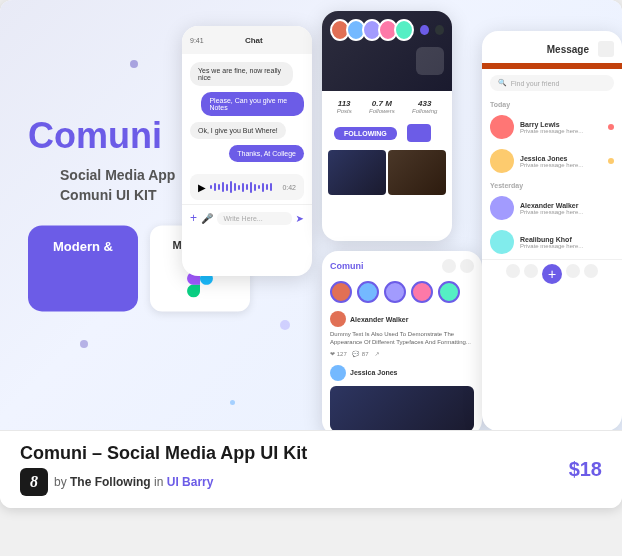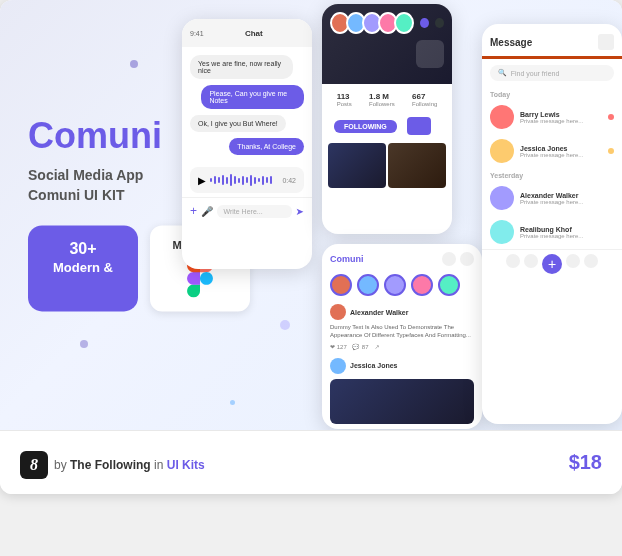--- a/index.html
+++ b/index.html
@@ -54,20 +54,21 @@
       font-weight: 800;
       color: #6c5ce7;
       line-height: 1;
     }
 
     .brand-subtitle {
       font-size: 14px;
       font-weight: 600;
       color: #555;
       line-height: 1.4;
+      margin-left: 32px;
     }
 
     .badge-row {
       display: flex;
       gap: 12px;
       margin-top: 8px;
     }
 
     .screens-badge {
       background: #6c5ce7;
@@ -101,21 +102,21 @@
 
     .figma-icon {
       width: 32px;
       height: 38px;
     }
 
     
     .phones-area {
       position: absolute;
       right: 0;
-      top: 4px;
+      top: 11px;
       width: 440px;
       height: 324px;
     }
 
     
     .phone1 {
       position: absolute;
       left: 0;
       top: 15px;
       width: 130px;
@@ -206,20 +207,22 @@
     }
 
     .profile-stats {
       display: flex;
       justify-content: space-around;
       padding: 8px 6px;
       font-size: 7px;
     }
 
     .stat-item {
+      text-align: center;
+      font-style: italic;
     }
 
     .stat-num {
       font-weight: 700;
       font-size: 8px;
       color: #333;
     }
 
     .stat-label {
       color: #888;
@@ -347,23 +350,24 @@
       height: 400px;
       background: #fff;
       border-radius: 16px;
       box-shadow: 0 4px 20px rgba(0,0,0,0.15);
       overflow: hidden;
     }
 
     .msg-header {
       padding: 10px 8px 6px;
       display: flex;
-      justify-content: space-between;
-      align-items: center;
-      border-bottom: 3px solid #c2410c;
+      justify-content: flex-end;
+      align-items: center;
+      border-bottom: 6px solid #c2410c;
+      gap: 9px;
     }
 
     .msg-title {
       font-size: 10px;
       font-weight: 700;
       color: #333;
     }
 
     .search-bar {
       margin: 6px 8px;
@@ -504,21 +508,20 @@
     <div class="dot" style="width:10px;height:10px;left:280px;top:320px;opacity:0.4;background:#a29bfe;"></div>
 
     <div class="left-content">
       <div class="brand-title">Comuni</div>
       <div class="brand-subtitle">
         <span>Social Media App</span><br>
         <span>Comuni UI KIT</span>
       </div>
       <div class="badge-row">
         <div class="screens-badge">
-          <span style="font-size:16px;display:block;">30+</span>
           <span>Modern &amp;</span><br>
         </div>
         <div class="made-with-box">
           <span class="made-with-label">Made With</span>
 
           <svg class="figma-icon" viewBox="0 0 38 56" fill="none" xmlns="http://www.w3.org/2000/svg">
             <path d="M9.5 56C14.7467 56 19 51.7467 19 46.5V37H9.5C4.25329 37 0 41.2533 0 46.5C0 51.7467 4.25329 56 9.5 56Z" fill="#0ACF83"></path>
             <path d="M0 28C0 22.7533 4.25329 18.5 9.5 18.5H19V37.5H9.5C4.25329 37.5 0 33.2467 0 28Z" fill="#A259FF"></path>
             <path d="M0 9.5C0 4.25329 4.25329 0 9.5 0H19V19H9.5C4.25329 19 0 14.7467 0 9.5Z" fill="#F24E1E"></path>
             <path d="M19 0H28.5C33.7467 0 38 4.25329 38 9.5C38 14.7467 33.7467 19 28.5 19H19V0Z" fill="#FF7262"></path>
@@ -586,25 +589,25 @@
           <div style="display:flex;justify-content:flex-end;gap:6px;padding:2px 8px;">
             <div style="width:28px;height:28px;background:rgba(255,255,255,0.15);border-radius:6px;"></div>
           </div>
         </div>
         <div class="profile-stats">
           <div class="stat-item">
             <div class="stat-num">113</div>
             <div class="stat-label">Posts</div>
           </div>
           <div class="stat-item">
-            <div class="stat-num">1.8 M</div>
+            <div class="stat-num">0.7 M</div>
             <div class="stat-label">Followers</div>
           </div>
           <div class="stat-item">
-            <div class="stat-num">667</div>
+            <div class="stat-num">433</div>
             <div class="stat-label">Following</div>
           </div>
         </div>
         <div style="display:flex;align-items:center;gap:4px;padding:2px 6px;">
           <div class="follow-btn">FOLLOWING</div>
           <div style="width:24px;height:18px;background:#6c5ce7;border-radius:4px;"></div>
         </div>
         <div class="photo-grid">
           <div class="photo-cell" style="background:linear-gradient(135deg,#2d3561,#1a1a2e);"></div>
           <div class="photo-cell" style="background:linear-gradient(135deg,#4a3728,#2d1b0e);"></div>
@@ -700,28 +703,29 @@
           <div style="width:14px;height:14px;border-radius:50%;background:#f0f0f0;"></div>
           <div style="width:14px;height:14px;border-radius:50%;background:#f0f0f0;"></div>
         </div>
       </div>
 
     </div>
   </div>
 
   <div class="bottom-bar">
     <div>
+      <div class="product-title">Comuni – Social Media App UI Kit</div>
       <div class="author-row">
         <div class="author-logo">
           <span style="font-family:serif;font-style:italic;font-size:16px;">8</span>
         </div>
         <span class="author-text">
           <span>by</span>
           <span class="author-name"> <span>The Following</span></span>
           <span> <span>in</span> </span>
-          <span class="category-link">UI Kits</span>
+          <span class="category-link">UI Barry</span>
         </span>
       </div>
     </div>
     <div class="price-tag">$18</div>
   </div>
 
 </div>
 
 </body></html>

